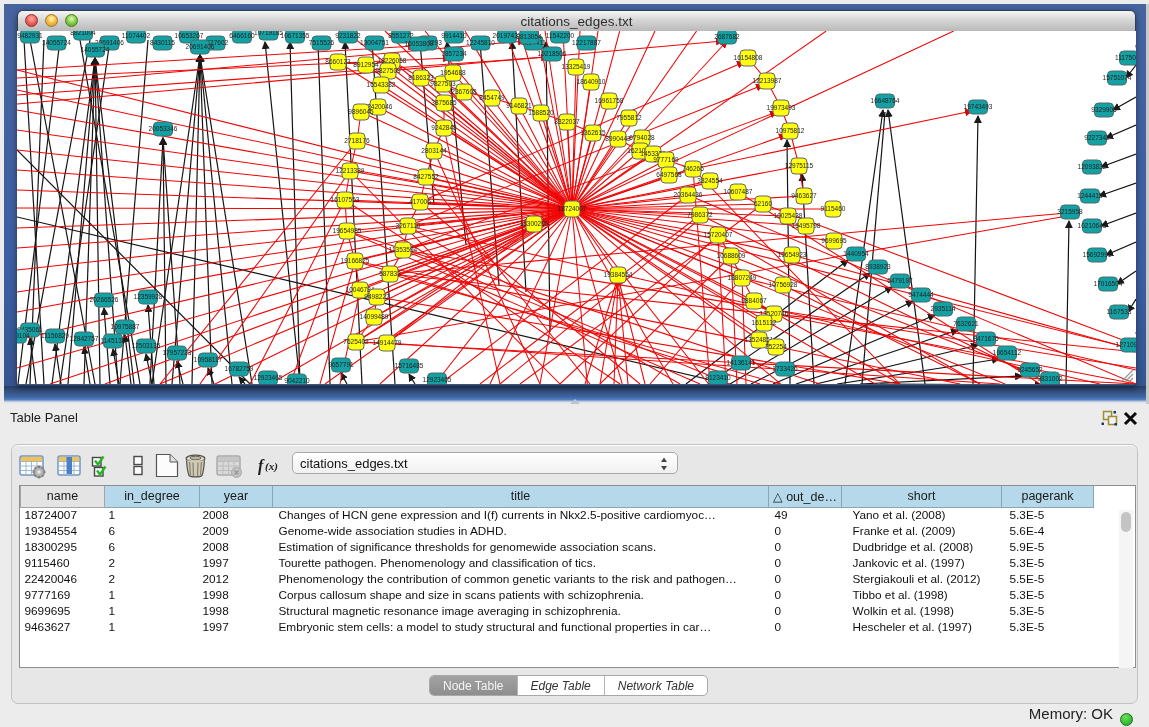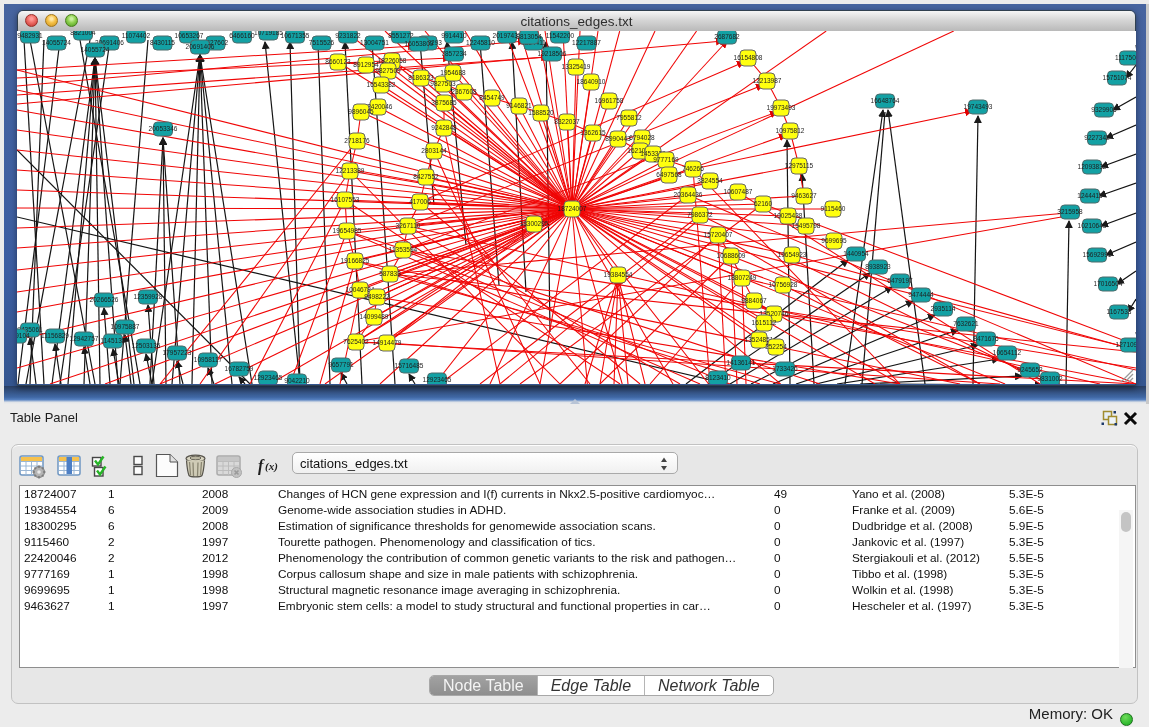--- a/index.html
+++ b/index.html
@@ -49,21 +49,21 @@
 .c7 { width:92px; }
 td.c1 { padding-left:4px; } td.c2 { padding-left:4px; } td.c3 { padding-left:3px; }
 td.c4 { padding-left:6px; } td.c5 { padding-left:6px; }
 td.c6 { padding-left:11px; } td.c7 { padding-left:8px; }
 #vscroll { position:absolute; right:2px; top:24px; width:14px; height:158px;
   background:#f5f5f5; }
 #vthumb { position:absolute; left:2px; top:2px; width:10px; height:20px;
   background:#c4c4c4; border-radius:5px; }
 #tabs { position:absolute; left:417px; top:230px; height:21px;
   border:1px solid #a8a8a8; border-radius:5px; background:#fff;
-  font-size:16px; color:#333; overflow:hidden; }
+  font-size:12px; color:#333; overflow:hidden; }
 .tab { float:left; height:21px; line-height:20px; padding:0 13px; }
 .tab.sel { background:linear-gradient(#a2a2a2,#8c8c8c); color:#f4f4f4; }
 .tab + .tab { border-left:1px solid #b5b5b5;font-style:italic; }
 #memory { position:absolute; right:36px; bottom:5px; font-size:15px; color:#222; }
 #memdot { position:absolute; right:16px; bottom:1px; width:13px; height:13px;
   border-radius:50%; background:radial-gradient(circle at 40% 30%,#6fdc5a,#2eb82e 70%);
   border:1px solid #1d6e1d; }
 #rightstrip { position:absolute; right:0; top:4px; width:3px; height:400px; background:#c9c9c9; }
 </style></head>
 <body>
@@ -765,37 +765,46 @@
           <text x="254" y="17.5" font-size="11" font-style="italic" font-weight="bold" font-family="Liberation Serif, serif" fill="#1d1d1d">(x)</text>
         </svg>
         <div id="combo">citations_edges.txt<svg class="updn2" width="8" height="14">
               <path d="M4 0.5 L7 5 L1 5 z" fill="#444"></path>
               <path d="M4 13.5 L7 9 L1 9 z" fill="#444"></path>
             </svg></div>
       </div>
       <div id="tablewrap">
         <table>
           <tbody>
+              <tr>
+            <th class="c1">name</th>
+                <th class="c2">in_degree</th>
+                <th class="c3">year</th>
+            <th class="c4">title</th>
+                <th class="c5">△ out_de…</th>
+            <th class="c6">short</th>
+                <th class="c7">pagerank</th>
+          </tr>
 <tr>
                 <td class="c1">18724007</td>
                 <td class="c2">1</td>
                 <td class="c3">2008</td>
                 <td class="c4">Changes of HCN gene expression and I(f) currents in Nkx2.5-positive cardiomyoc…</td>
                 <td class="c5">49</td>
                 <td class="c6">Yano et al. (2008)</td>
                 <td class="c7">5.3E-5</td>
               </tr>
 <tr>
                 <td class="c1">19384554</td>
                 <td class="c2">6</td>
                 <td class="c3">2009</td>
                 <td class="c4">Genome-wide association studies in ADHD.</td>
                 <td class="c5">0</td>
                 <td class="c6">Franke et al. (2009)</td>
-                <td class="c7">5.6E-5</td>
+                <td class="c7">5.6E-4</td>
               </tr>
 <tr>
                 <td class="c1">18300295</td>
                 <td class="c2">6</td>
                 <td class="c3">2008</td>
                 <td class="c4">Estimation of significance thresholds for genomewide association scans.</td>
                 <td class="c5">0</td>
                 <td class="c6">Dudbridge et al. (2008)</td>
                 <td class="c7">5.9E-5</td>
               </tr>
@@ -814,21 +823,21 @@
                 <td class="c3">2012</td>
                 <td class="c4">Phenomenology the contribution of common genetic variants to the risk and pathogen…</td>
                 <td class="c5">0</td>
                 <td class="c6">Stergiakouli et al. (2012)</td>
                 <td class="c7">5.5E-5</td>
               </tr>
 <tr>
                 <td class="c1">9777169</td>
                 <td class="c2">1</td>
                 <td class="c3">1998</td>
-                <td class="c4">Corpus callosum shape and size in male patients with schizophrenia.</td>
+                <td class="c4">Corpus callosum shape and size in scans patients with schizophrenia.</td>
                 <td class="c5">0</td>
                 <td class="c6">Tibbo et al. (1998)</td>
                 <td class="c7">5.3E-5</td>
               </tr>
 <tr>
                 <td class="c1">9699695</td>
                 <td class="c2">1</td>
                 <td class="c3">1998</td>
                 <td class="c4">Structural magnetic resonance image averaging in schizophrenia.</td>
                 <td class="c5">0</td>

